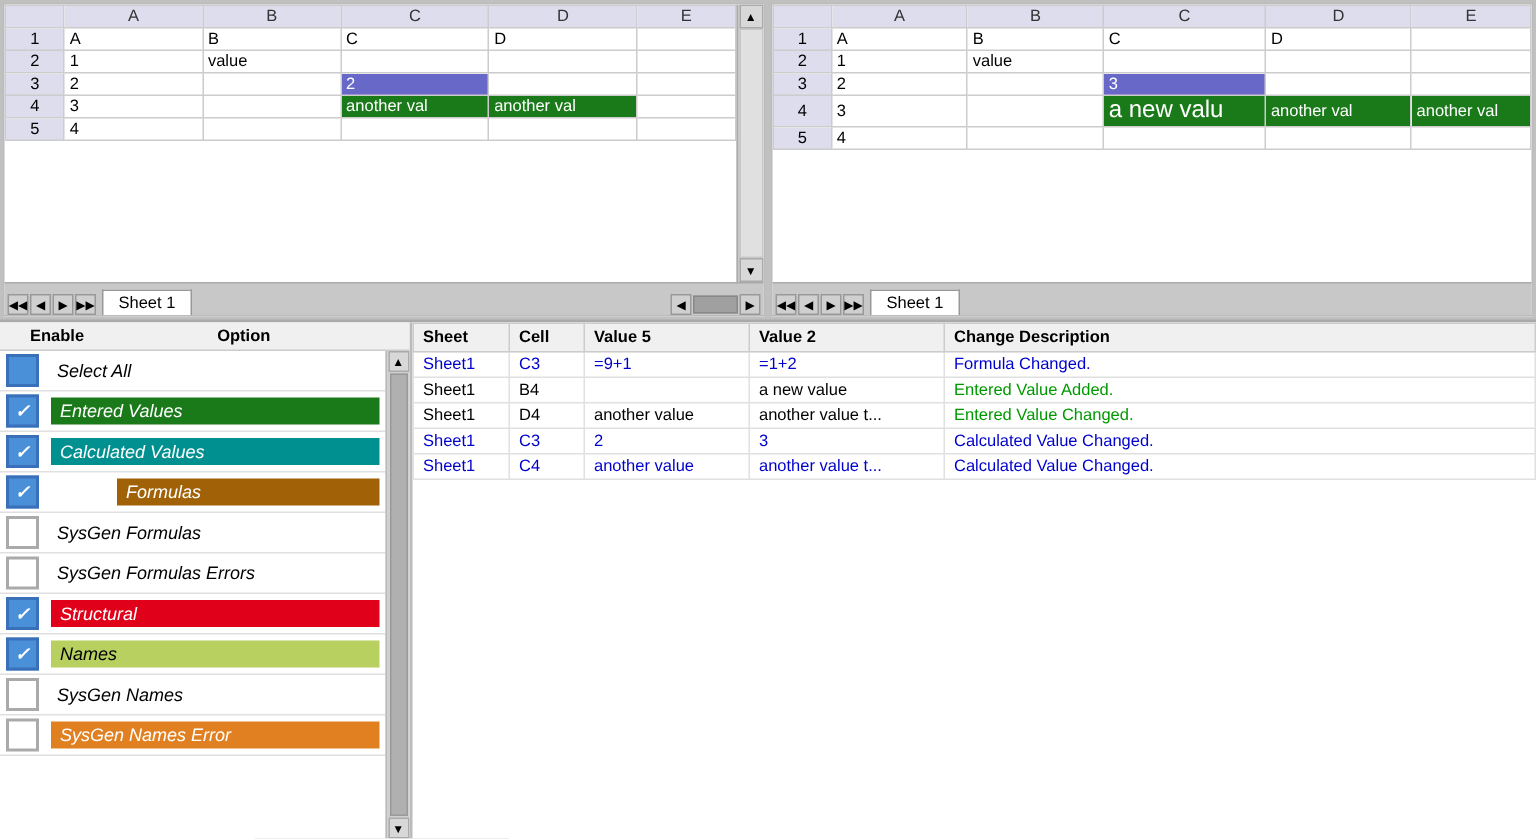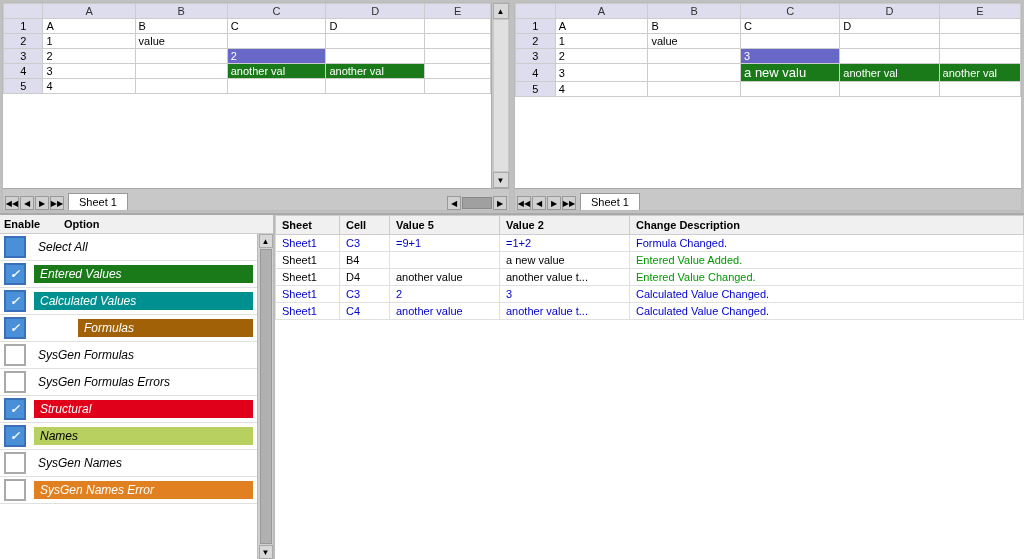--- a/index.html
+++ b/index.html
@@ -15,22 +15,22 @@
     .grid td { background: #fff; }
     .grid .col-header { background: #e8e8e8; text-align: center; color: #333; width: 80px; }
     .grid .col-header-first { width: 60px; }
 
     
     .bottom-panel { display: flex; flex-direction: row; flex: 1; height: calc(559px - 215px); background: #fff; }
 
     
     .options-panel { width: 275px; border-right: 2px solid #bbb; display: flex; flex-direction: column; }
     .options-header { display: flex; flex-direction: row; background: #f0f0f0; border-bottom: 1px solid #ccc; padding: 3px 4px; font-weight: bold; font-size: 11px; }
-    .options-header .col-enable { width: 60px; }
-    .options-header .col-option { flex: 1; }
+    .options-header .col-enable { width: 36px; margin-left: 16px; }
+    .options-header .col-option { flex: 1; text-align: center; }
     .options-list { flex: 1; overflow-y: auto; overflow-x: hidden; }
     .option-row { display: flex; flex-direction: row; align-items: center; padding: 2px 4px; border-bottom: 1px solid #e0e0e0; min-height: 22px; }
     .option-checkbox { width: 20px; height: 20px; border: 2px solid #aaa; display: flex; align-items: center; justify-content: center; margin-right: 8px; background: #fff; }
     .option-checkbox.checked { background: #4a90d9; border-color: #3a70b9; }
     .option-checkbox .check { color: #fff; font-size: 12px; font-weight: bold; }
     .option-label { flex: 1; font-size: 12px; padding: 1px 4px; }
     .option-label.green { background: #1a7a1a; color: #fff; }
     .option-label.teal { background: #009090; color: #fff; }
     .option-label.purple { background: #a16207; color: #fff; margin-left: 44px; }
     .option-label.red { background: #e0001a; color: #fff; }
@@ -180,21 +180,21 @@
                 <td style="border:1px solid #ccc; font-size:11px; padding:1px 3px;">2</td>
                 <td style="border:1px solid #ccc; font-size:11px; padding:1px 3px;"></td>
                 <td style="background:#6868c8; color:#fff; border:1px solid #ccc; font-size:11px; padding:1px 3px;">3</td>
                 <td style="border:1px solid #ccc; font-size:11px; padding:1px 3px;"></td>
                 <td style="border:1px solid #ccc; font-size:11px; padding:1px 3px;"></td>
               </tr>
               <tr>
                 <td style="background:#dde; text-align:center; border:1px solid #ccc; font-size:11px;">4</td>
                 <td style="border:1px solid #ccc; font-size:11px; padding:1px 3px;">3</td>
                 <td style="border:1px solid #ccc; font-size:11px; padding:1px 3px;"></td>
-                <td style="background:#1a7a1a; color:#fff; border:1px solid #ccc; font-size:13px; padding:1px 3px;">a new valu</td>
+                <td style="background:#1a7a1a; color:#fff; border:1px solid #ccc; font-size:16px; padding:1px 3px;">a new valu</td>
                 <td style="background:#1a7a1a; color:#fff; border:1px solid #ccc; font-size:11px; padding:1px 3px;">another val</td>
                 <td style="background:#1a7a1a; color:#fff; border:1px solid #ccc; font-size:11px; padding:1px 3px;">another val</td>
               </tr>
               <tr>
                 <td style="background:#dde; text-align:center; border:1px solid #ccc; font-size:11px;">5</td>
                 <td style="border:1px solid #ccc; font-size:11px; padding:1px 3px;">4</td>
                 <td style="border:1px solid #ccc; font-size:11px; padding:1px 3px;"></td>
                 <td style="border:1px solid #ccc; font-size:11px; padding:1px 3px;"></td>
                 <td style="border:1px solid #ccc; font-size:11px; padding:1px 3px;"></td>
                 <td style="border:1px solid #ccc; font-size:11px; padding:1px 3px;"></td>

